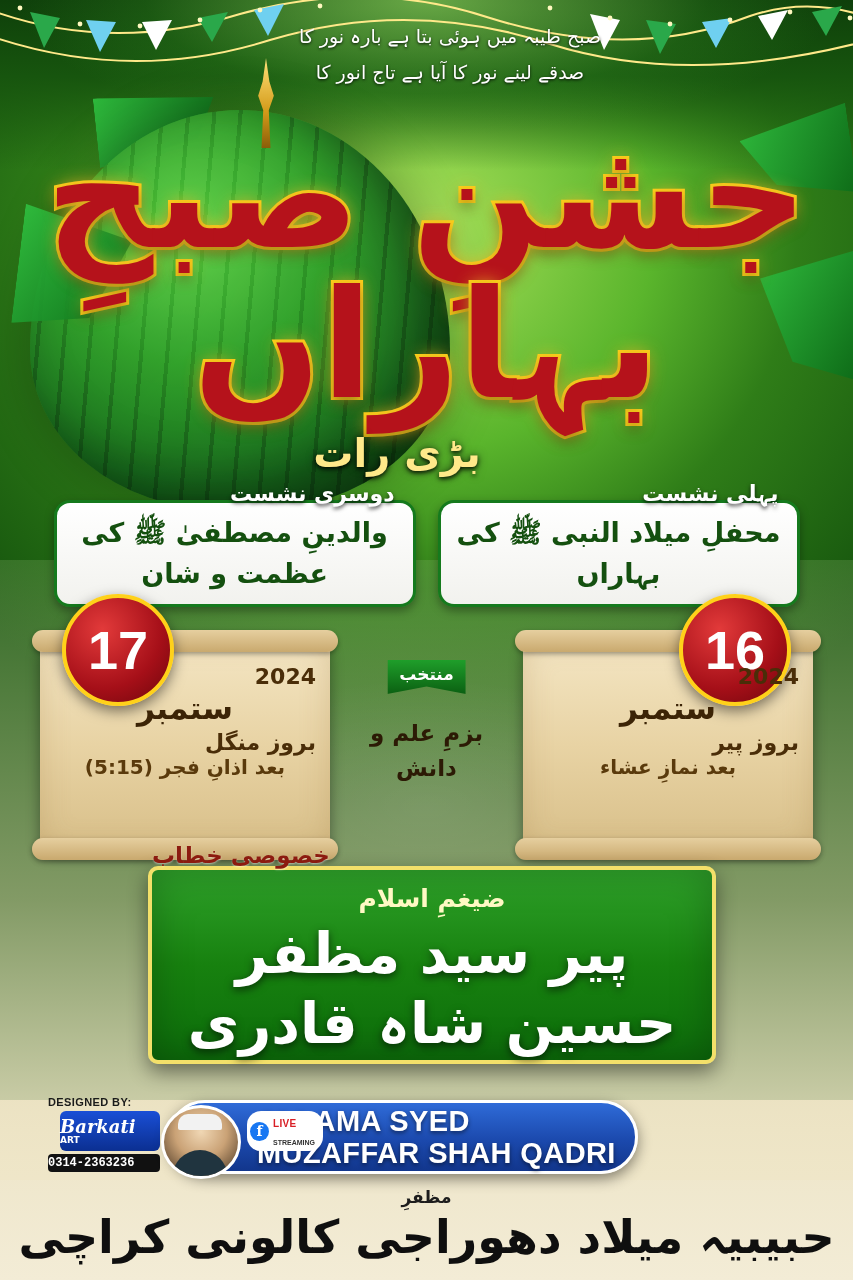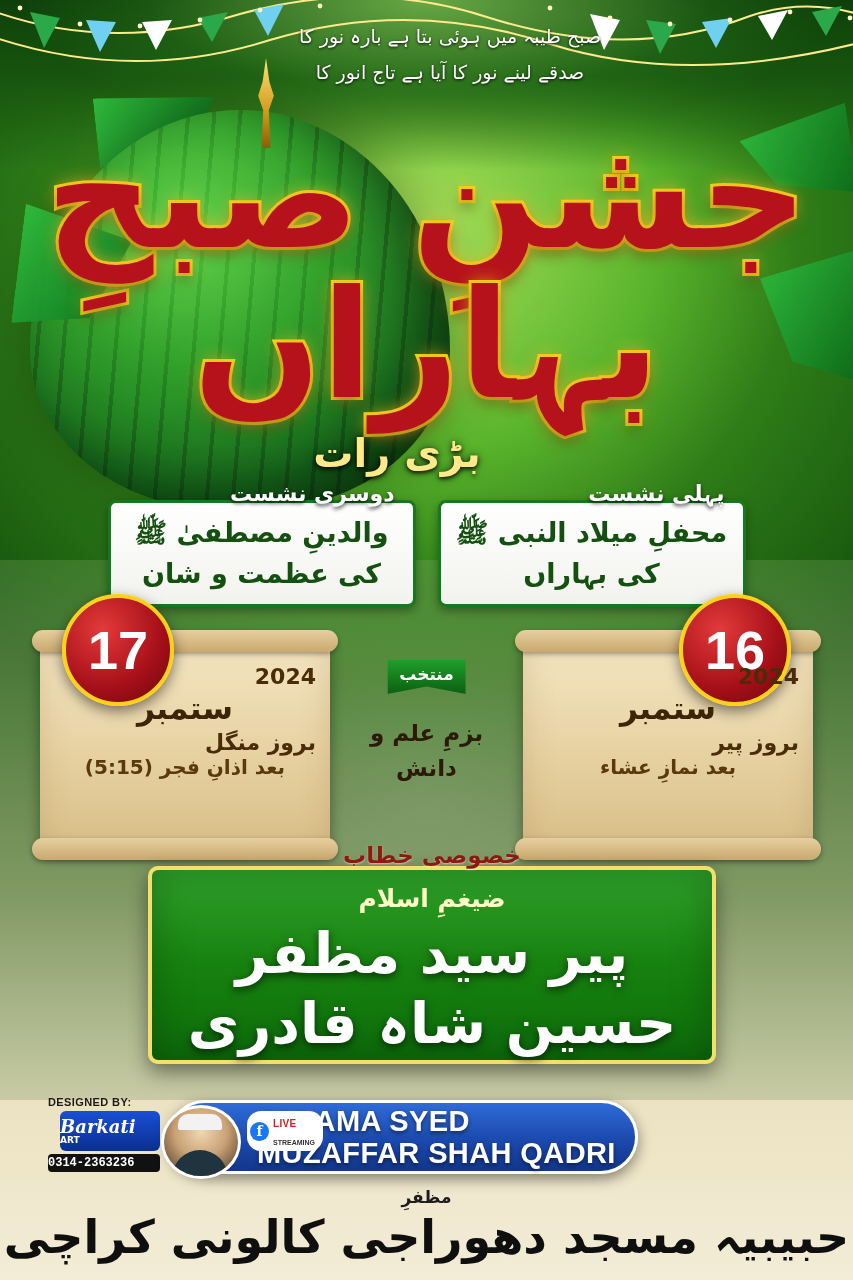--- a/index.html
+++ b/index.html
@@ -129,25 +129,25 @@
     position: absolute;
     left: 40px; top: 500px;
     width: 773px;
     display: flex;
     flex-direction: row-reverse;
     gap: 22px;
     justify-content: center;
   }
   .session {
     position: relative;
-    width: 308px;
+    width: 362px;
     min-height: 86px;
     background: linear-gradient(180deg, #ffffff 0%, #f2f2ee 100%);
     border: 3px solid #157a1d;
-    border-radius: 8px;
+    border-radius: 16px;
     box-shadow: 0 4px 10px rgba(0,0,0,0.35);
     display: flex;
     align-items: center;
     justify-content: center;
     padding: 10px 14px;
     box-sizing: border-box;
   }
   .session-label {
     position: absolute;
     top: -22px;
@@ -276,21 +276,21 @@
     background: linear-gradient(180deg, #2fa22a 0%, #17810f 50%, #0d6d0b 100%);
     border: 4px solid #f3e06a;
     border-radius: 10px;
     box-shadow: 0 8px 20px rgba(0,0,0,0.45), inset 0 0 40px rgba(0,0,0,0.25);
     text-align: center;
     direction: rtl;
   }
   .khitab {
     position: absolute;
     top: -28px; left: 0; width: 100%;
-    text-align: center;
+    text-align: left;
     font-family: "DejaVu Sans", sans-serif;
     font-size: 23px;
     font-weight: bold;
     color: #8c1b0f;
     text-shadow: 0 1px 2px rgba(255,255,255,0.5);
   }
   .speaker-title {
     margin-top: 14px;
     font-family: "DejaVu Sans", sans-serif;
     font-size: 25px;
@@ -554,18 +554,18 @@
     </div>
     <div class="live-name">
       <div>ALLAMA SYED</div>
       <div>MUZAFFAR SHAH QADRI</div>
     </div>
   </div>
 
   <div class="footer">
     <div class="footer-crest">مظفرِ</div>
     <div class="footer-name">
-      <span>حبیبیہ مسجد</span>
+      <span>حبیبیہ میلاد</span>
       <span>دھوراجی کالونی کراچی</span>
     </div>
   </div>
 
 </div>
 
 </body></html>

